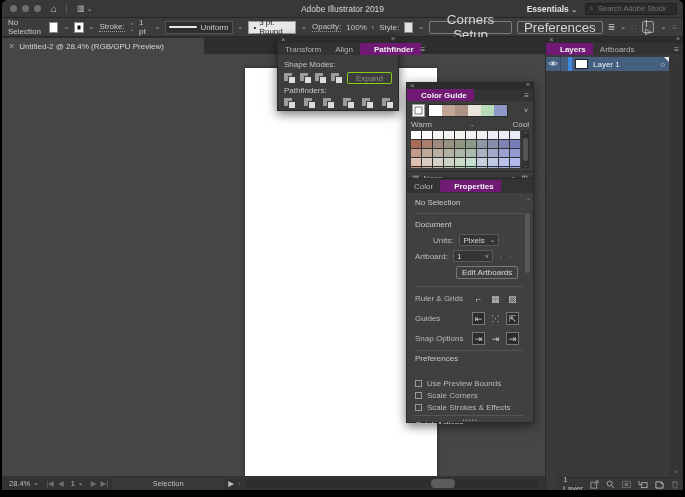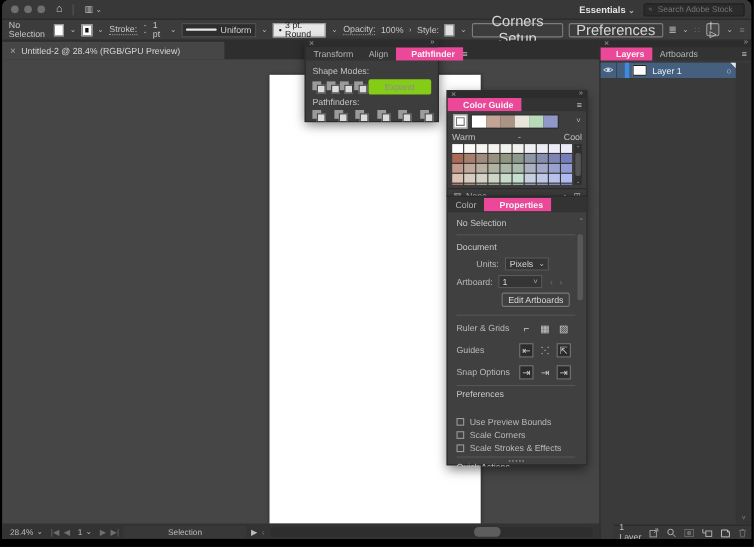--- a/index.html
+++ b/index.html
@@ -62,34 +62,34 @@
   .sb-tool{width:112px;justify-content:center;background:#383838;}
   .sb-scroll{flex:1;height:9px;background:#2e2e2e;border-radius:4px;position:relative;margin:0 2px;}
   .sb-thumb{position:absolute;left:63%;width:24px;height:9px;border-radius:4px;background:#5d5d5d;}
 
   
   .panel-head{height:6px;background:#2c2c2c;position:relative;}
   .panel-head .x{position:absolute;left:3px;top:-2px;font-size:8px;color:#9c9c9c;}
   .panel-head .cl{position:absolute;right:3px;top:-2px;font-size:7px;color:#9c9c9c;}
   .ptabs{display:flex;align-items:center;background:#333333;height:12px;}
   .ptab{padding:0 7px;height:12px;display:flex;align-items:center;color:#b2b2b2;}
-  .ptab.active{background:#ec4899;color:#f2f2f2;font-weight:bold;padding-left:14px;}
+  .ptab.active{background:#701a75;color:#f2f2f2;font-weight:bold;padding-left:14px;}
   .pmenu{margin-left:auto;margin-right:4px;color:#b5b5b5;font-size:8px;}
   .floating{position:absolute;box-shadow:0 3px 10px rgba(0,0,0,.55);background:#3d3d3d;
     border:1px solid #2a2a2a;}
 
   
   #pathfinder{left:275px;top:36px;width:122px;height:75px;}
   .pf-body{padding:3px 6px;}
   .pf-lbl{color:#c4c4c4;margin:2px 0 3px;}
   .pf-row{display:flex;align-items:center;gap:9px;margin-bottom:2px;}
   .pf-ic{position:relative;width:13px;height:11px;}
   .pf-ic .b1{position:absolute;left:0;top:0;width:8px;height:8px;background:#9b9b9b;}
   .pf-ic .b2{position:absolute;left:4px;top:3px;width:8px;height:8px;background:#dcdcdc;border:1px solid #3d3d3d;}
-  .pf-expand{margin-left:auto;border:7px solid #84cc16;border-radius:2px;color:#8f8f8f;
+  .pf-expand{margin-left:auto;border:1px solid #84cc16;border-radius:2px;color:#8f8f8f;
     height:12px;display:flex;align-items:center;padding:0 8px;}
 
   
   #colorguide{left:404px;top:82px;width:128px;height:97px;}
   .cg-toprow{display:flex;align-items:center;gap:3px;padding:3px 5px 2px;}
   .cg-base{width:13px;height:13px;background:#fff;border:1px solid #999;box-shadow:inset 0 0 0 1.5px #fff,inset 0 0 0 2.5px #777;}
   .cg-harmony{display:flex;height:13px;border:1px solid #2a2a2a;}
   .cg-harmony div{width:13px;height:11px;}
   .cg-dd{margin-left:auto;color:#c0c0c0;font-size:7px;}
   .cg-labels{display:flex;justify-content:space-between;padding:1px 4px 2px;color:#c2c2c2;}
@@ -153,20 +153,21 @@
 
   <div class="titlebar">
     <div class="traffic">
       <div class="tl"></div>
       <div class="tl"></div>
       <div class="tl"></div>
     </div>
     <div class="tb-ic">⌂</div>
     <div class="tb-sep"></div>
     <div class="tb-ic" style="font-size:8px;">▥ <span class="chev">⌄</span></div>
+    <div class="tb-title">Adobe Illustrator 2019</div>
     <div class="tb-right">
       <div class="workspace">
         <span>Essentials</span> <span class="chev">⌄</span>
       </div>
       <div class="searchbox">
         <svg class="mi" width="7" height="7" viewBox="0 0 10 10">
             <circle cx="4" cy="4" r="3" fill="none" stroke="#8d8d8d" stroke-width="1.4"></circle>
             <line x1="6.5" y1="6.5" x2="9" y2="9" stroke="#8d8d8d" stroke-width="1.4"></line>
           </svg>
         <input placeholder="Search Adobe Stock" style="">

